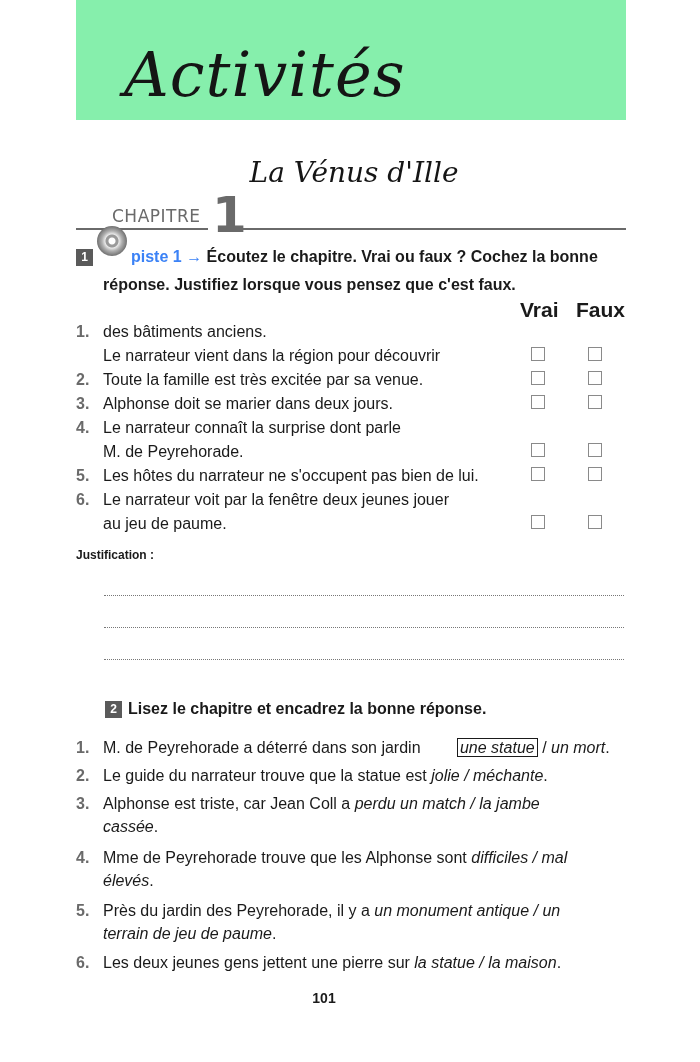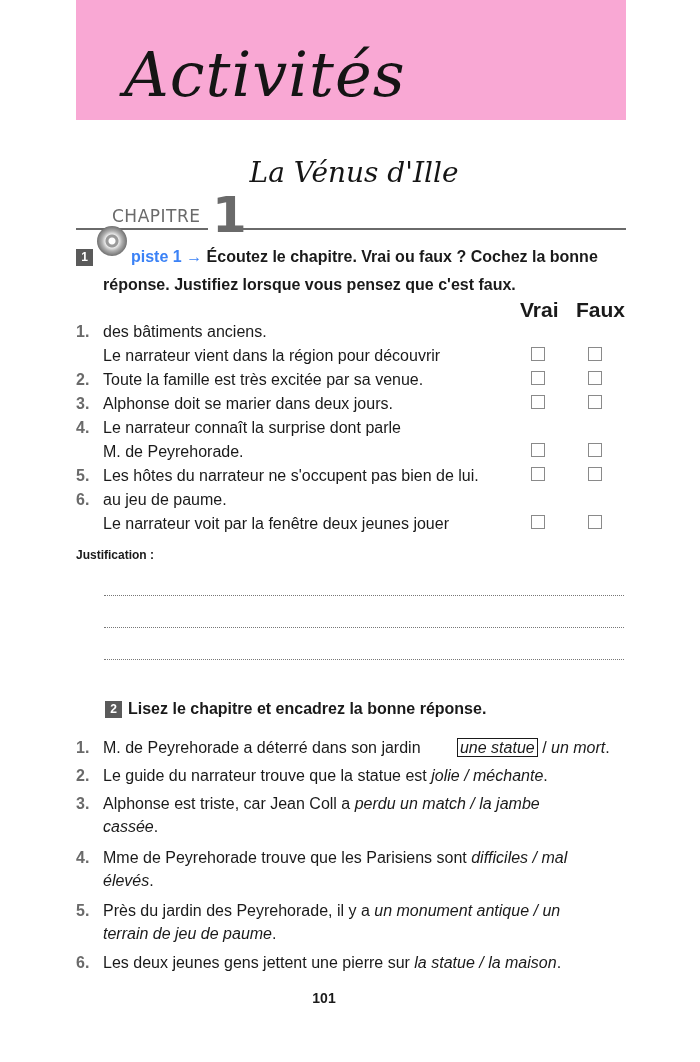--- a/index.html
+++ b/index.html
@@ -1,21 +1,21 @@
 <!DOCTYPE html>
 <html><head>
 <meta charset="utf-8">
 <style>
   * { margin: 0; padding: 0; box-sizing: border-box; }
   html, body { width: 700px; height: 1062px; background: #ffffff; overflow: hidden; }
   body { position: relative; font-family: "DejaVu Sans", sans-serif; color: #1a1a1a; }
 
   .header-band {
     position: absolute; left: 76px; top: 0; width: 550px; height: 120px;
-    background: #f9a8d4;
+    background: #86efac;
   }
   .header-title {
     position: absolute; left: 48px; top: 44px;
     font-family: "DejaVu Serif", serif; font-style: italic; font-size: 62px;
     color: #151515; letter-spacing: 1px; line-height: 1;
   }
   .book-title {
     position: absolute; left: 0; width: 700px; top: 156px; text-align: center;
     font-family: "DejaVu Serif", serif; font-style: italic; font-size: 28px; color: #151515;
     padding-left: 8px;
@@ -162,22 +162,22 @@
 
 <div class="statement" style="top:464px;">
   <span class="num">5.</span>
   <span class="txt" style="width:450px;">Les hôtes du narrateur ne s'occupent pas bien de lui.</span>
 </div>
 <div class="checkbox" style="left:531px; top:467px;"></div>
 <div class="checkbox" style="left:588px; top:467px;"></div>
 
 <div class="statement" style="top:488px;">
   <span class="num">6.</span>
+  <span class="txt">Le narrateur voit par la fenêtre deux jeunes jouer</span>
   <span class="txt">au jeu de paume.</span>
-  <span class="txt">Le narrateur voit par la fenêtre deux jeunes jouer</span>
 </div>
 <div class="checkbox" style="left:531px; top:515px;"></div>
 <div class="checkbox" style="left:588px; top:515px;"></div>
 
 <div class="justif-label">Justification :</div>
 <div class="dotline" style="top:595px;"></div>
 <div class="dotline" style="top:627px;"></div>
 <div class="dotline" style="top:659px;"></div>
 
 <div class="ex2-head">
@@ -194,21 +194,21 @@
   <span class="txt"><span>Le guide du narrateur trouve que la statue est </span><i>jolie</i><i> / </i><i>méchante</i><span>.</span></span>
 </div>
 
 <div class="choice" style="top:792px; width:500px;">
   <span class="num">3.</span>
   <span class="txt"><span>Alphonse est triste, car Jean Coll a </span><i>perdu un match</i><i> / </i><i>la jambe cassée</i><span>.</span></span>
 </div>
 
 <div class="choice" style="top:846px; width:520px;">
   <span class="num">4.</span>
-  <span class="txt"><span>Mme de Peyrehorade trouve que les Parisiens sont </span><i>difficiles</i><i> / </i><i>mal élevés</i><span>.</span></span>
+  <span class="txt"><span>Mme de Peyrehorade trouve que les Alphonse sont </span><i>difficiles</i><i> / </i><i>mal élevés</i><span>.</span></span>
 </div>
 
 <div class="choice" style="top:899px; width:500px;">
   <span class="num">5.</span>
   <span class="txt"><span>Près du jardin des Peyrehorade, il y a </span><i>un monument antique</i><i> / </i><i>un terrain de jeu de paume</i><span>.</span></span>
 </div>
 
 <div class="choice" style="top:951px;">
   <span class="num">6.</span>
   <span class="txt"><span>Les deux jeunes gens jettent une pierre sur </span><i>la statue</i><i> / </i><i>la maison</i><span>.</span></span>

